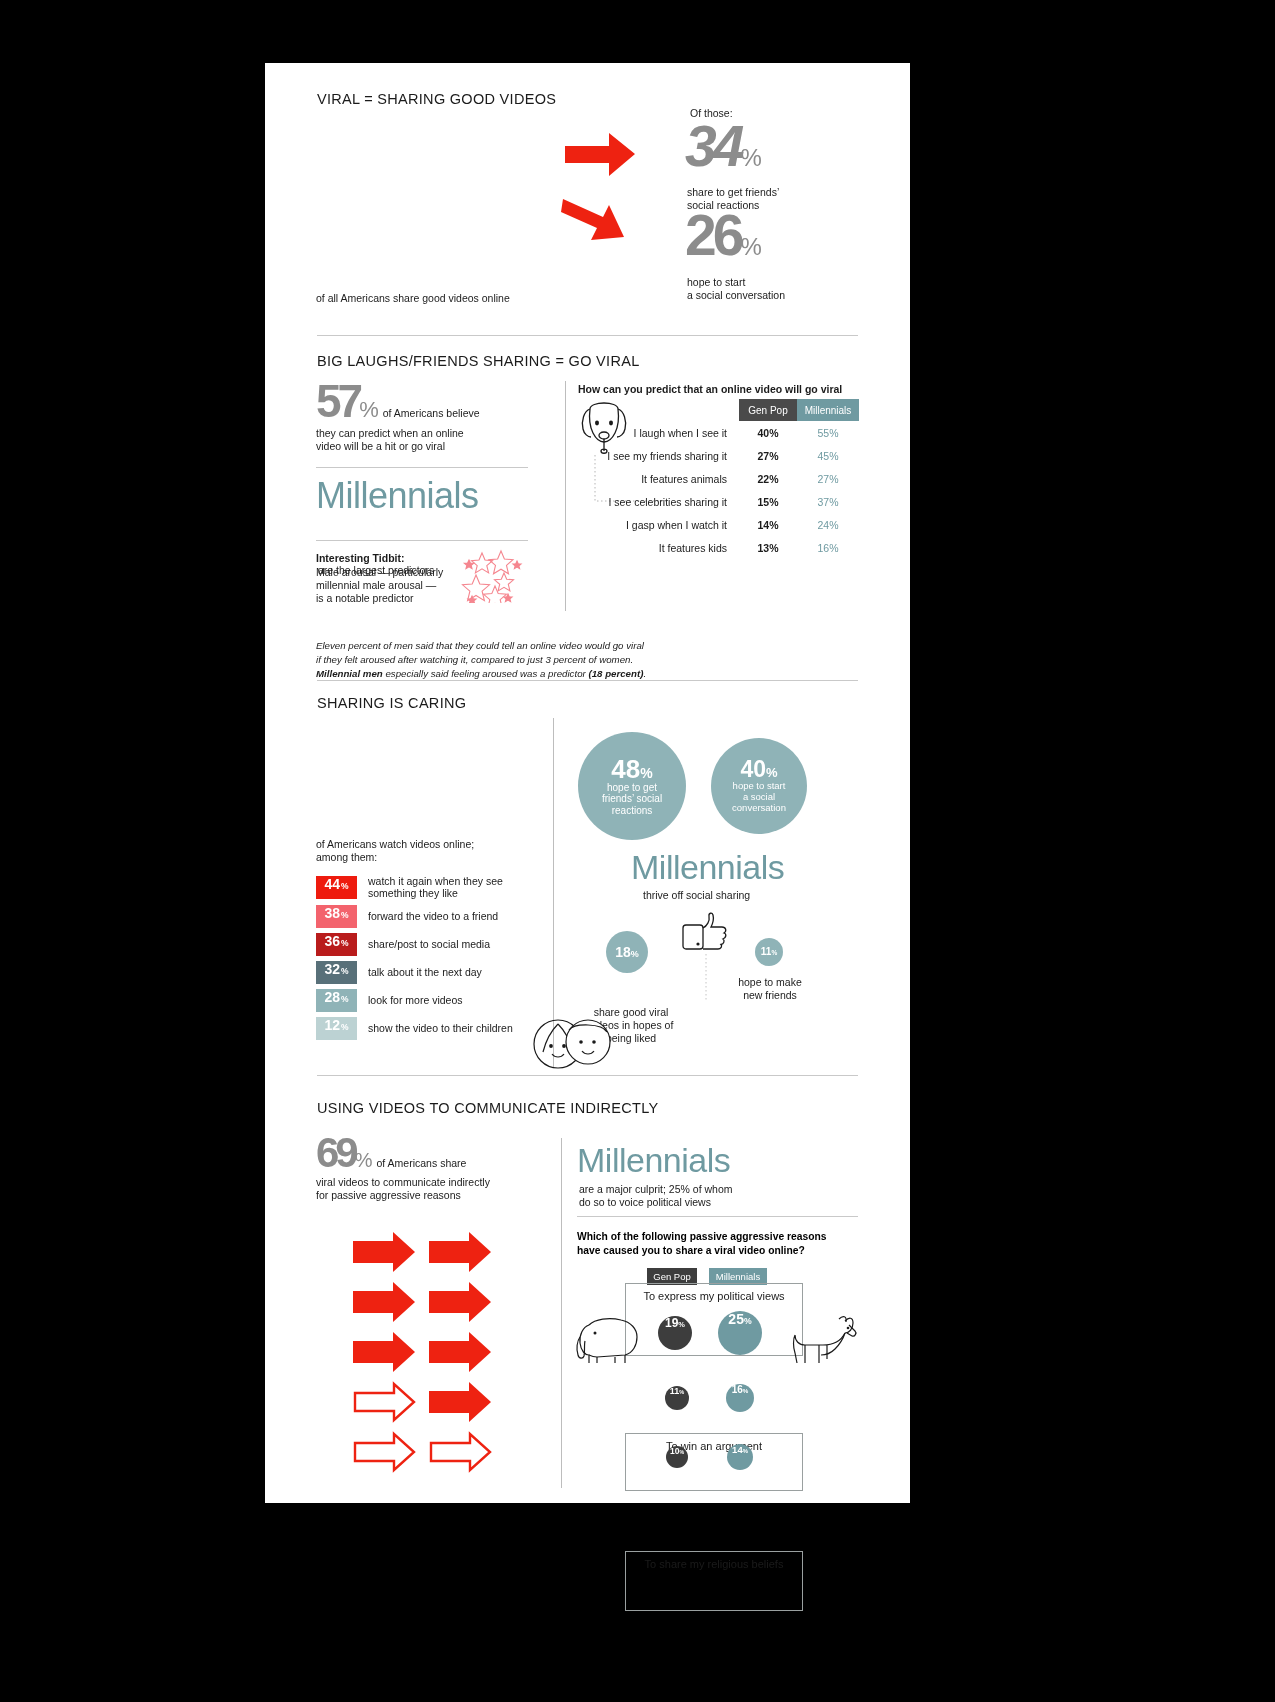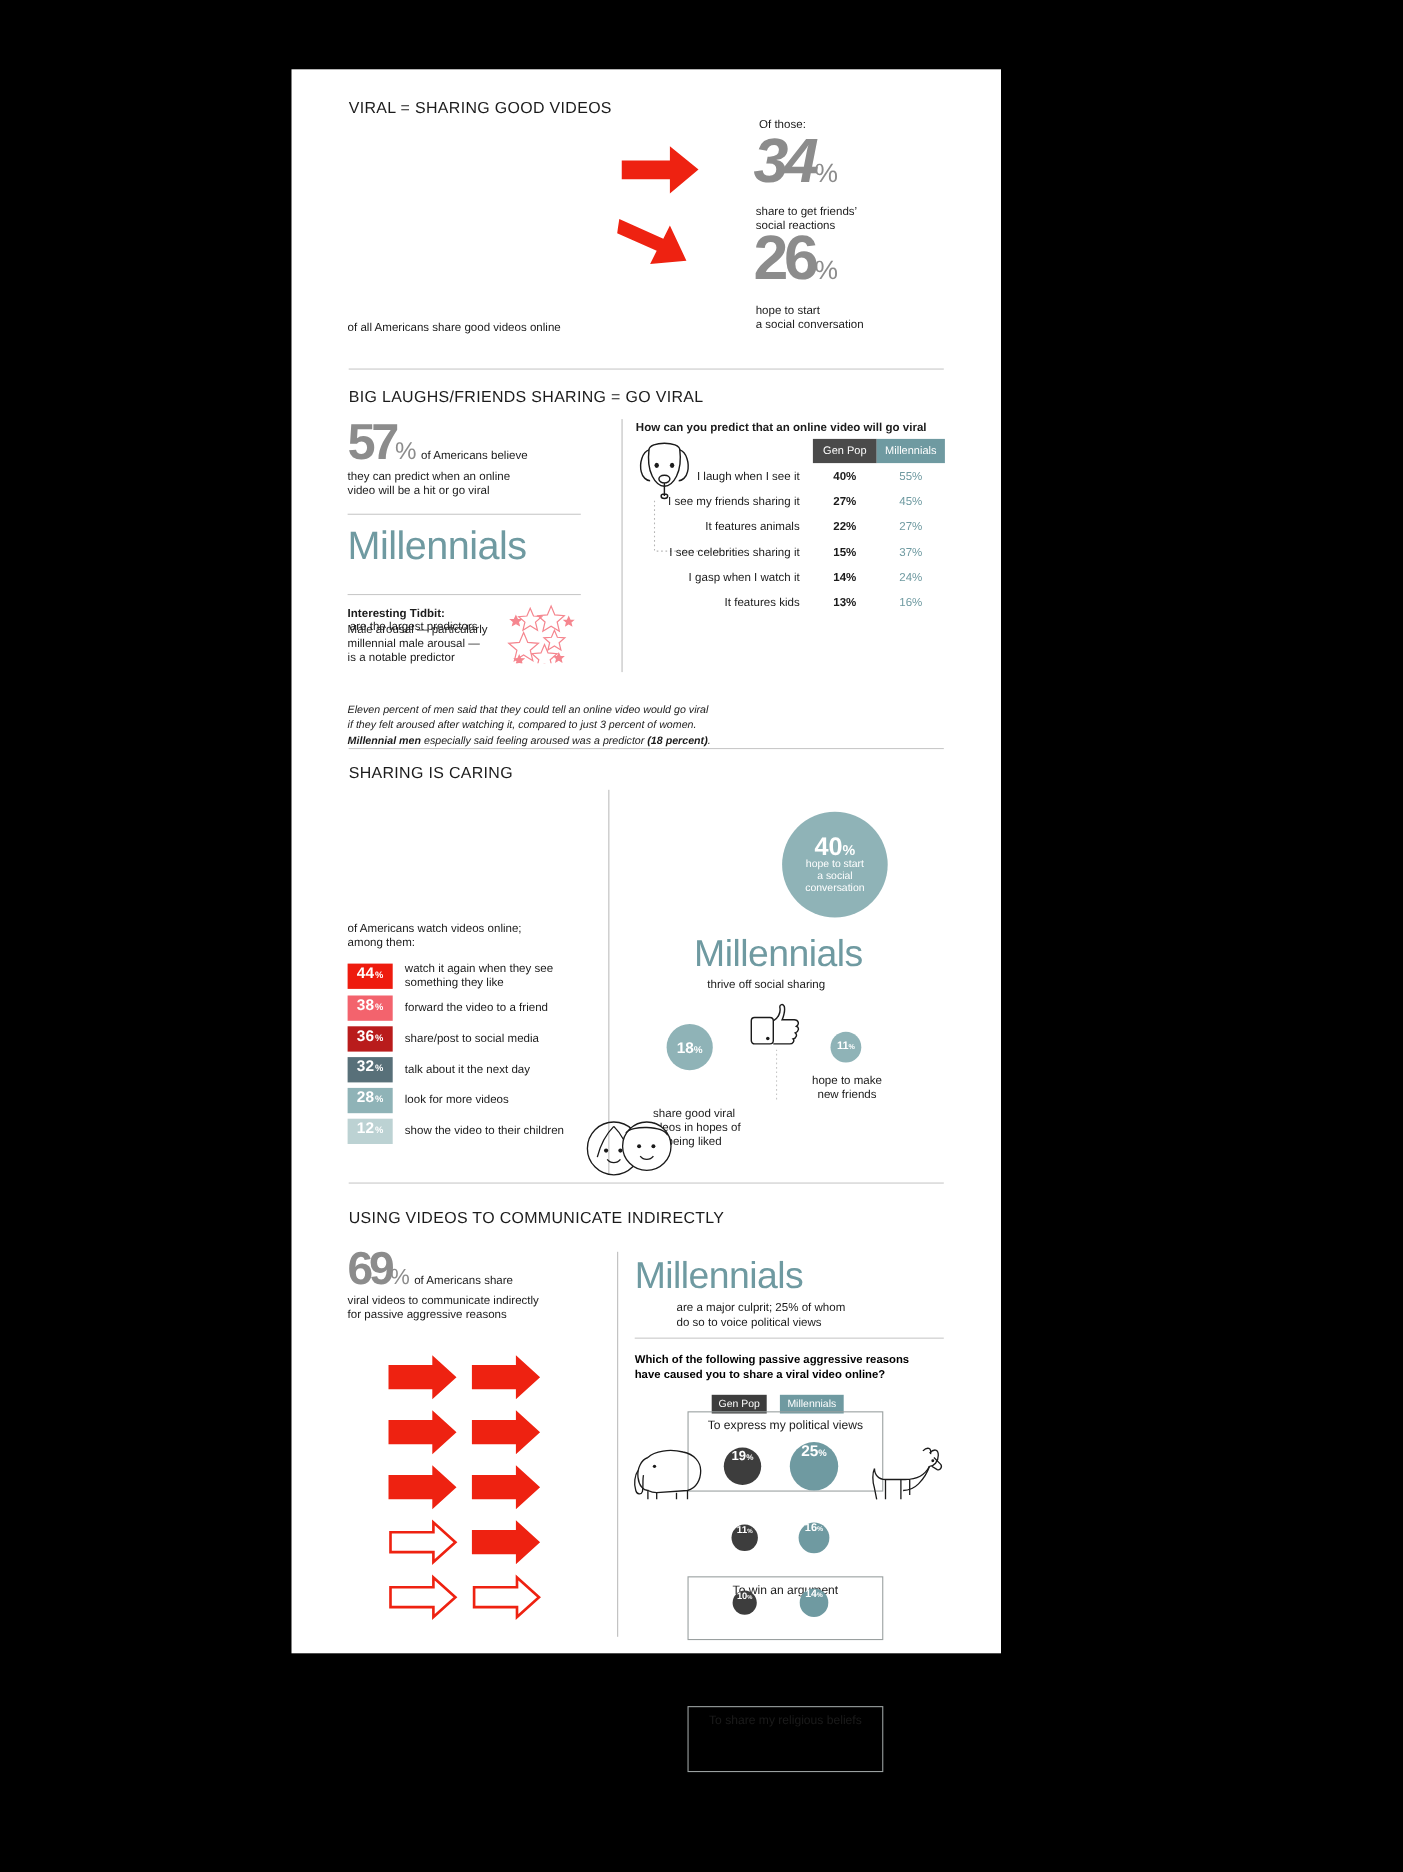--- a/index.html
+++ b/index.html
@@ -266,20 +266,26 @@
       <div class="chip" style="background:#bcd2d3;">
             <span>12</span>
             <i>%</i>
           </div>
       <div class="statlbl">show the video to their children</div>
     </div>
   </div>
 
   <div class="abs vr" style="left:288px; top:655px; height:350px;"></div>
 
+  <div class="abs circ" style="left:313px; top:669px; width:108px; height:108px;">
+    <div class="n" style="font-size:26px;"><span>48</span><i style="font-size:14px;">%</i></div>
+    <div class="cap" style="font-size:10px; white-space:pre-line;">hope to get
+friends’ social
+reactions</div>
+  </div>
   <div class="abs circ" style="left:446px; top:675px; width:96px; height:96px;">
     <div class="n" style="font-size:23px;"><span>40</span><i style="font-size:13px;">%</i></div>
     <div class="cap" style="font-size:9.5px; white-space:pre-line;">hope to start
 a social
 conversation</div>
   </div>
 
   <div class="abs teal" style="left:366px; top:785px; font-size:34px; font-weight:300; letter-spacing:-.5px;">Millennials</div>
   <div class="abs small" style="left:378px; top:826px;">thrive off social sharing</div>
 
@@ -351,21 +357,21 @@
         <path d="M2 162 L41 162 L41 153 L61 171 L41 189 L41 180 L2 180 Z"></path>
         <path d="M2 212 L41 212 L41 203 L61 221 L41 239 L41 230 L2 230 Z"></path>
         <path d="M78 212 L117 212 L117 203 L137 221 L117 239 L117 230 L78 230 Z"></path>
       </g>
     </svg>
   </div>
 
   <div class="abs vr" style="left:296px; top:1075px; height:350px;"></div>
 
   <div class="abs teal" style="left:312px; top:1078px; font-size:34px; font-weight:300; letter-spacing:-.5px;">Millennials</div>
-  <div class="abs small" style="left:314px; top:1120px; white-space:pre-line;margin-left:36px;">are a major culprit; 25% of whom
+  <div class="abs small" style="left:314px; top:1120px; white-space:pre-line;">are a major culprit; 25% of whom
 do so to voice political views</div>
 
   <div class="abs hr" style="left:312px; top:1153px; width:281px;"></div>
 
   <div class="abs" style="left:312px; top:1167px; font-size:10.3px; font-weight:700; line-height:1.35; white-space:pre-line;">Which of the following passive aggressive reasons
 have caused you to share a viral video online?</div>
 
   <div class="abs dark tag" style="left:382px; top:1205px; width:50px;">Gen Pop</div>
   <div class="abs tealbg tag" style="left:444px; top:1205px; width:58px;">Millennials</div>
 

